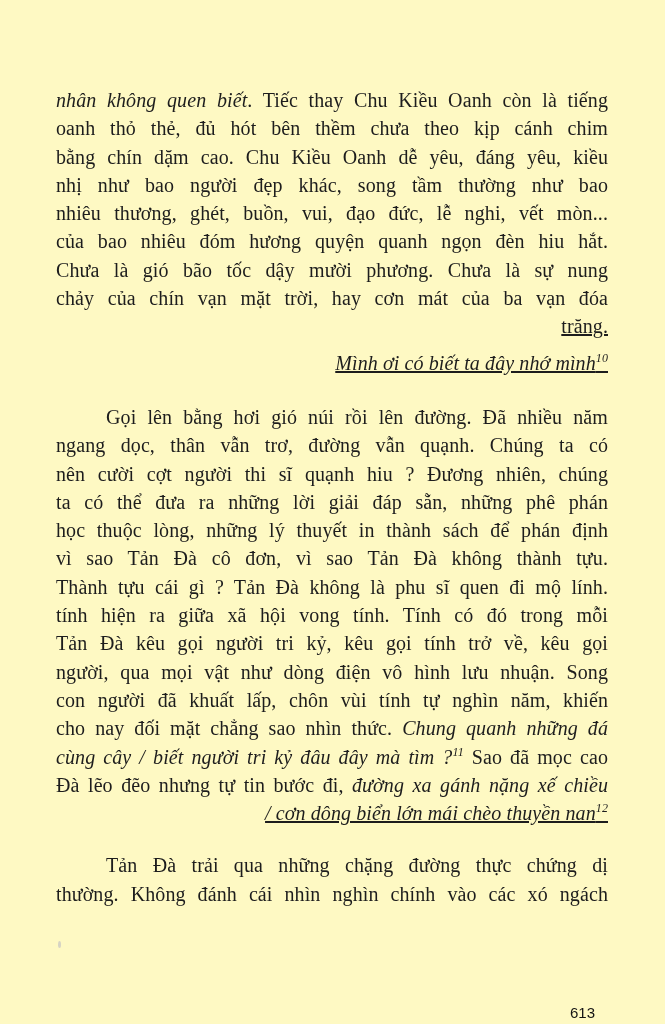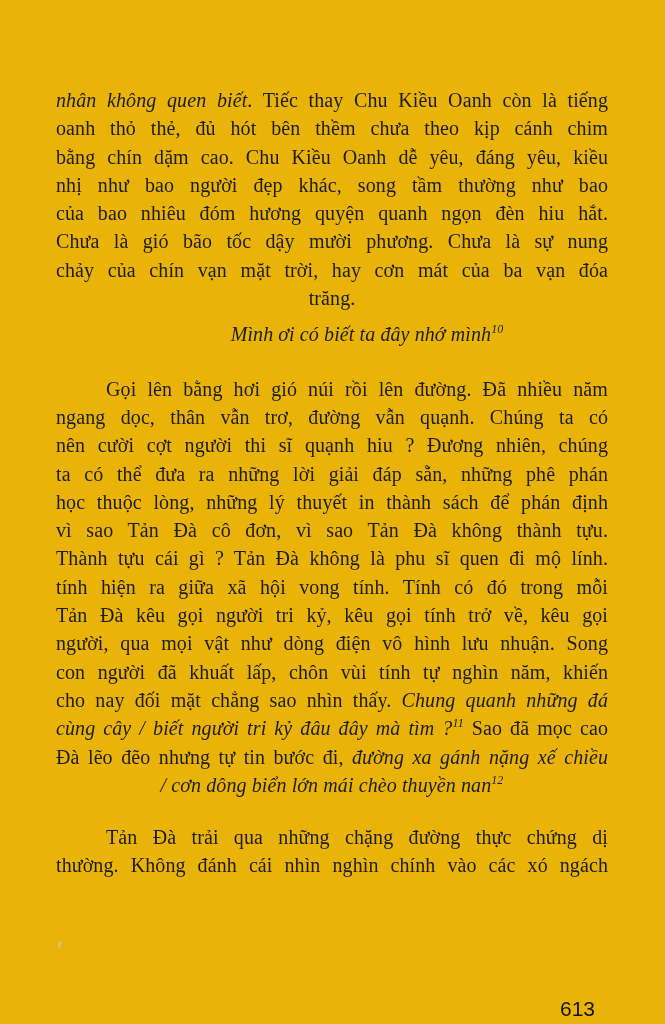--- a/index.html
+++ b/index.html
@@ -3,21 +3,21 @@
 <meta charset="utf-8">
 <style>
   * { margin: 0; padding: 0; box-sizing: border-box; }
   html, body { background: #ffffff; }
   body { width: 665px; height: 1024px; overflow: hidden; }
 
   .page {
     position: relative;
     width: 665px;
     height: 1024px;
-    background: #eab308;
+    background: #fef9c3;
     font-family: "Liberation Serif", "DejaVu Serif", serif;
     color: #1d1d1d;
   }
 
   .text-column {
     position: absolute;
     left: 56px;
     top: 86px;
     width: 552px;
     font-size: 20px;
@@ -29,39 +29,40 @@
   .para + .para { margin-top: 24px; }
   .quote { margin: 8px 0 26px 70px; }
 
   .line {
     display: block;
     text-align: justify;
     text-align-last: justify;
     white-space: normal;
   }
   .line.no-just {
-    text-align: center;
+    text-align: right;
     text-align-last: auto;
+    text-decoration: underline;
   }
   .line.indent { text-indent: 50px; }
 
   em { font-style: italic; }
 
   sup {
     font-size: 60%;
     line-height: 0;
     vertical-align: super;
   }
 
   .page-number {
     position: absolute;
     right: 70px;
     bottom: 3px;
     font-family: "Liberation Sans", sans-serif;
-    font-size: 21px;
+    font-size: 15px;
     color: #141414;
     margin-left: 15px;
   }
 
   .scan-artifact {
     position: absolute;
     left: 58px;
     top: 941px;
     width: 3px;
     height: 7px;
@@ -74,41 +75,42 @@
 <body>
 
 <div class="page">
 
   <div class="text-column">
       <div class="block para">
         <div class="line"><em>nhân không quen biết</em><span>. Tiếc thay Chu Kiều Oanh còn là tiếng</span></div>
         <div class="line"><span>oanh thỏ thẻ, đủ hót bên thềm chưa theo kịp cánh chim</span></div>
         <div class="line"><span>bằng chín dặm cao. Chu Kiều Oanh dễ yêu, đáng yêu, kiều</span></div>
         <div class="line"><span>nhị như bao người đẹp khác, song tầm thường như bao</span></div>
+        <div class="line"><span>nhiêu thương, ghét, buồn, vui, đạo đức, lễ nghi, vết mòn...</span></div>
         <div class="line"><span>của bao nhiêu đóm hương quyện quanh ngọn đèn hiu hắt.</span></div>
         <div class="line"><span>Chưa là gió bão tốc dậy mười phương. Chưa là sự nung</span></div>
         <div class="line"><span>chảy của chín vạn mặt trời, hay cơn mát của ba vạn đóa</span></div>
         <div class="line no-just"><span>trăng.</span></div>
       </div>
       <div class="block quote">
         <div class="line no-just"><em>Mình ơi có biết ta đây nhớ mình</em><em><sup>10</sup></em></div>
       </div>
       <div class="block para">
         <div class="line indent"><span>Gọi lên bằng hơi gió núi rồi lên đường. Đã nhiều năm</span></div>
         <div class="line"><span>ngang dọc, thân vẫn trơ, đường vẫn quạnh. Chúng ta có</span></div>
         <div class="line"><span>nên cười cợt người thi sĩ quạnh hiu ? Đương nhiên, chúng</span></div>
         <div class="line"><span>ta có thể đưa ra những lời giải đáp sẵn, những phê phán</span></div>
         <div class="line"><span>học thuộc lòng, những lý thuyết in thành sách để phán định</span></div>
         <div class="line"><span>vì sao Tản Đà cô đơn, vì sao Tản Đà không thành tựu.</span></div>
         <div class="line"><span>Thành tựu cái gì ? Tản Đà không là phu sĩ quen đi mộ lính.</span></div>
         <div class="line"><span>tính hiện ra giữa xã hội vong tính. Tính có đó trong mỗi</span></div>
         <div class="line"><span>Tản Đà kêu gọi người tri kỷ, kêu gọi tính trở về, kêu gọi</span></div>
         <div class="line"><span>người, qua mọi vật như dòng điện vô hình lưu nhuận. Song</span></div>
         <div class="line"><span>con người đã khuất lấp, chôn vùi tính tự nghìn năm, khiến</span></div>
-        <div class="line"><span>cho nay đối mặt chẳng sao nhìn thấy. </span><em>Chung quanh những đá</em></div>
+        <div class="line"><span>cho nay đối mặt chẳng sao nhìn thức. </span><em>Chung quanh những đá</em></div>
         <div class="line"><em>cùng cây / biết người tri kỷ đâu đây mà tìm ?</em><em><sup>11</sup></em><span> Sao đã mọc cao</span></div>
         <div class="line"><span>Đà lẽo đẽo nhưng tự tin bước đi, </span><em>đường xa gánh nặng xế chiều</em></div>
         <div class="line no-just"><em>/ cơn dông biển lớn mái chèo thuyền nan</em><em><sup>12</sup></em></div>
       </div>
       <div class="block para">
         <div class="line indent"><span>Tản Đà trải qua những chặng đường thực chứng dị</span></div>
         <div class="line"><span>thường. Không đánh cái nhìn nghìn chính vào các xó ngách</span></div>
       </div>
     </div>
 

